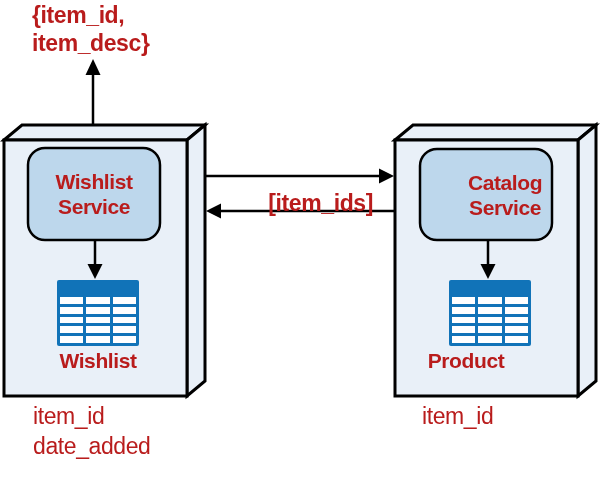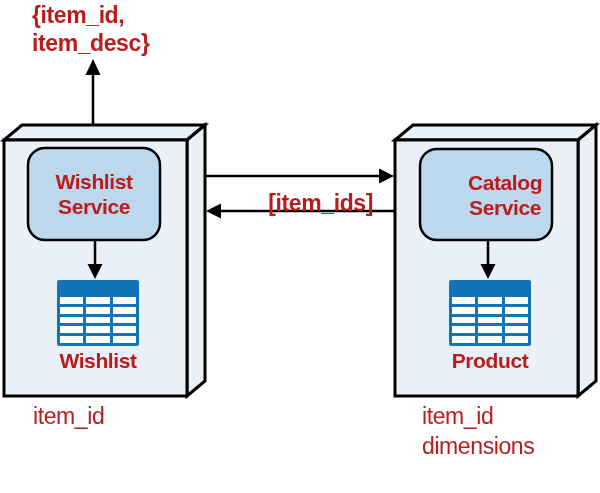--- a/index.html
+++ b/index.html
@@ -55,21 +55,21 @@
   .table-icon.product  { left: 449px; top: 280px; }
   .table-icon .hdr  { grid-column: 1 / -1; background: transparent; }
   .table-icon .cell { background: #ffffff; }
 
   
   .table-label {
     width: 140px; text-align: center;
     font-size: 21px; font-weight: bold;
   }
   .table-label.wishlist { left: 28px;  top: 349px; }
-  .table-label.product  { left: 420px; top: 349px; }
+  .table-label.product  { left: 396px; top: 349px; }
 
   
   .msg { font-size: 23px; font-weight: 600; margin-top: 44px; }
   .msg.request  { right: 227px; top: 146px; text-align: right; }
   .msg.response { left: 227px;  top: 216px; }
 
   
   .fields { position: absolute; top: 401px; font-size: 23px; line-height: 30px; }
   .fields.wishlist { left: 33px; }
   .fields.catalog  { left: 422px; }
@@ -168,19 +168,19 @@
       <div class="cell"></div>
     </div>
 
   <div class="txt table-label wishlist">Wishlist</div>
   <div class="txt table-label product">Product</div>
 
   <div class="txt msg request">[item_ids]</div>
 
   <div class="fields wishlist">
     <div class="field">item_id</div>
+    <div class="field">date_added</div>
   </div>
   <div class="fields catalog">
     <div class="field">item_id</div>
-    <div class="field">dimensions</div>
   </div>
 
 </div>
 
 </body></html>

